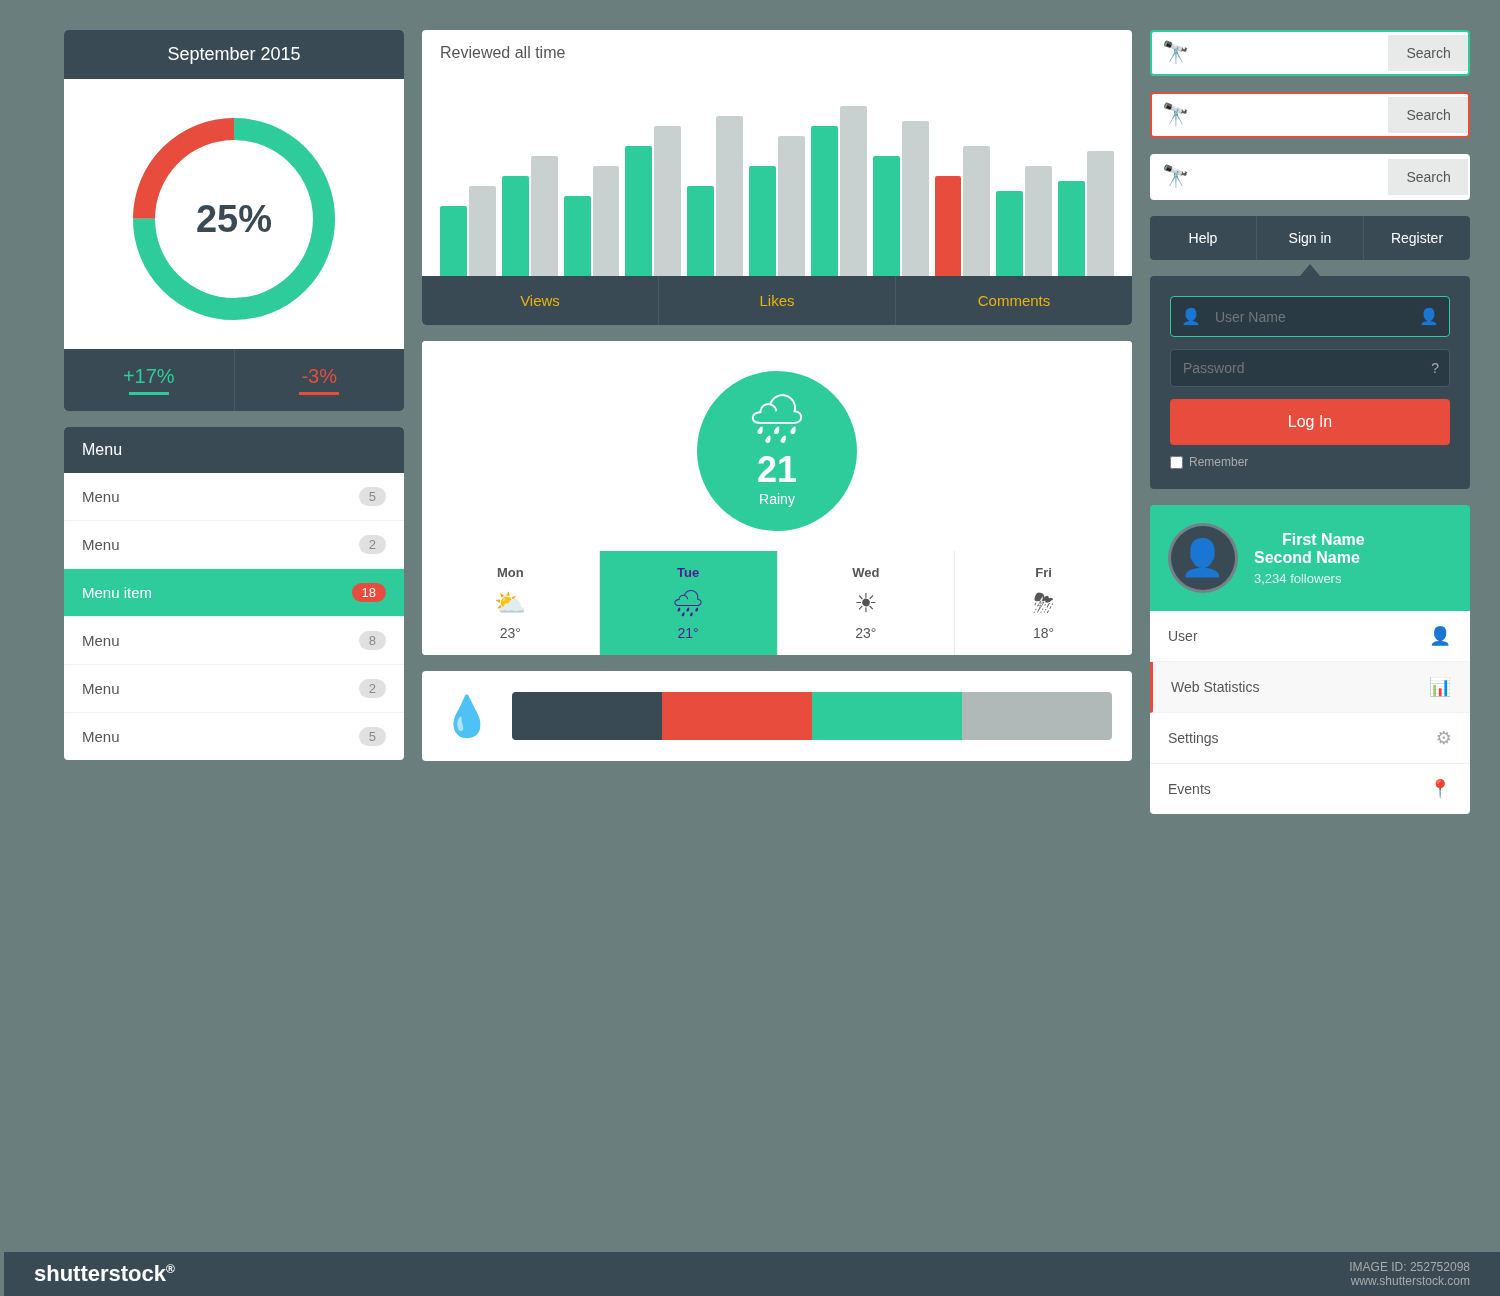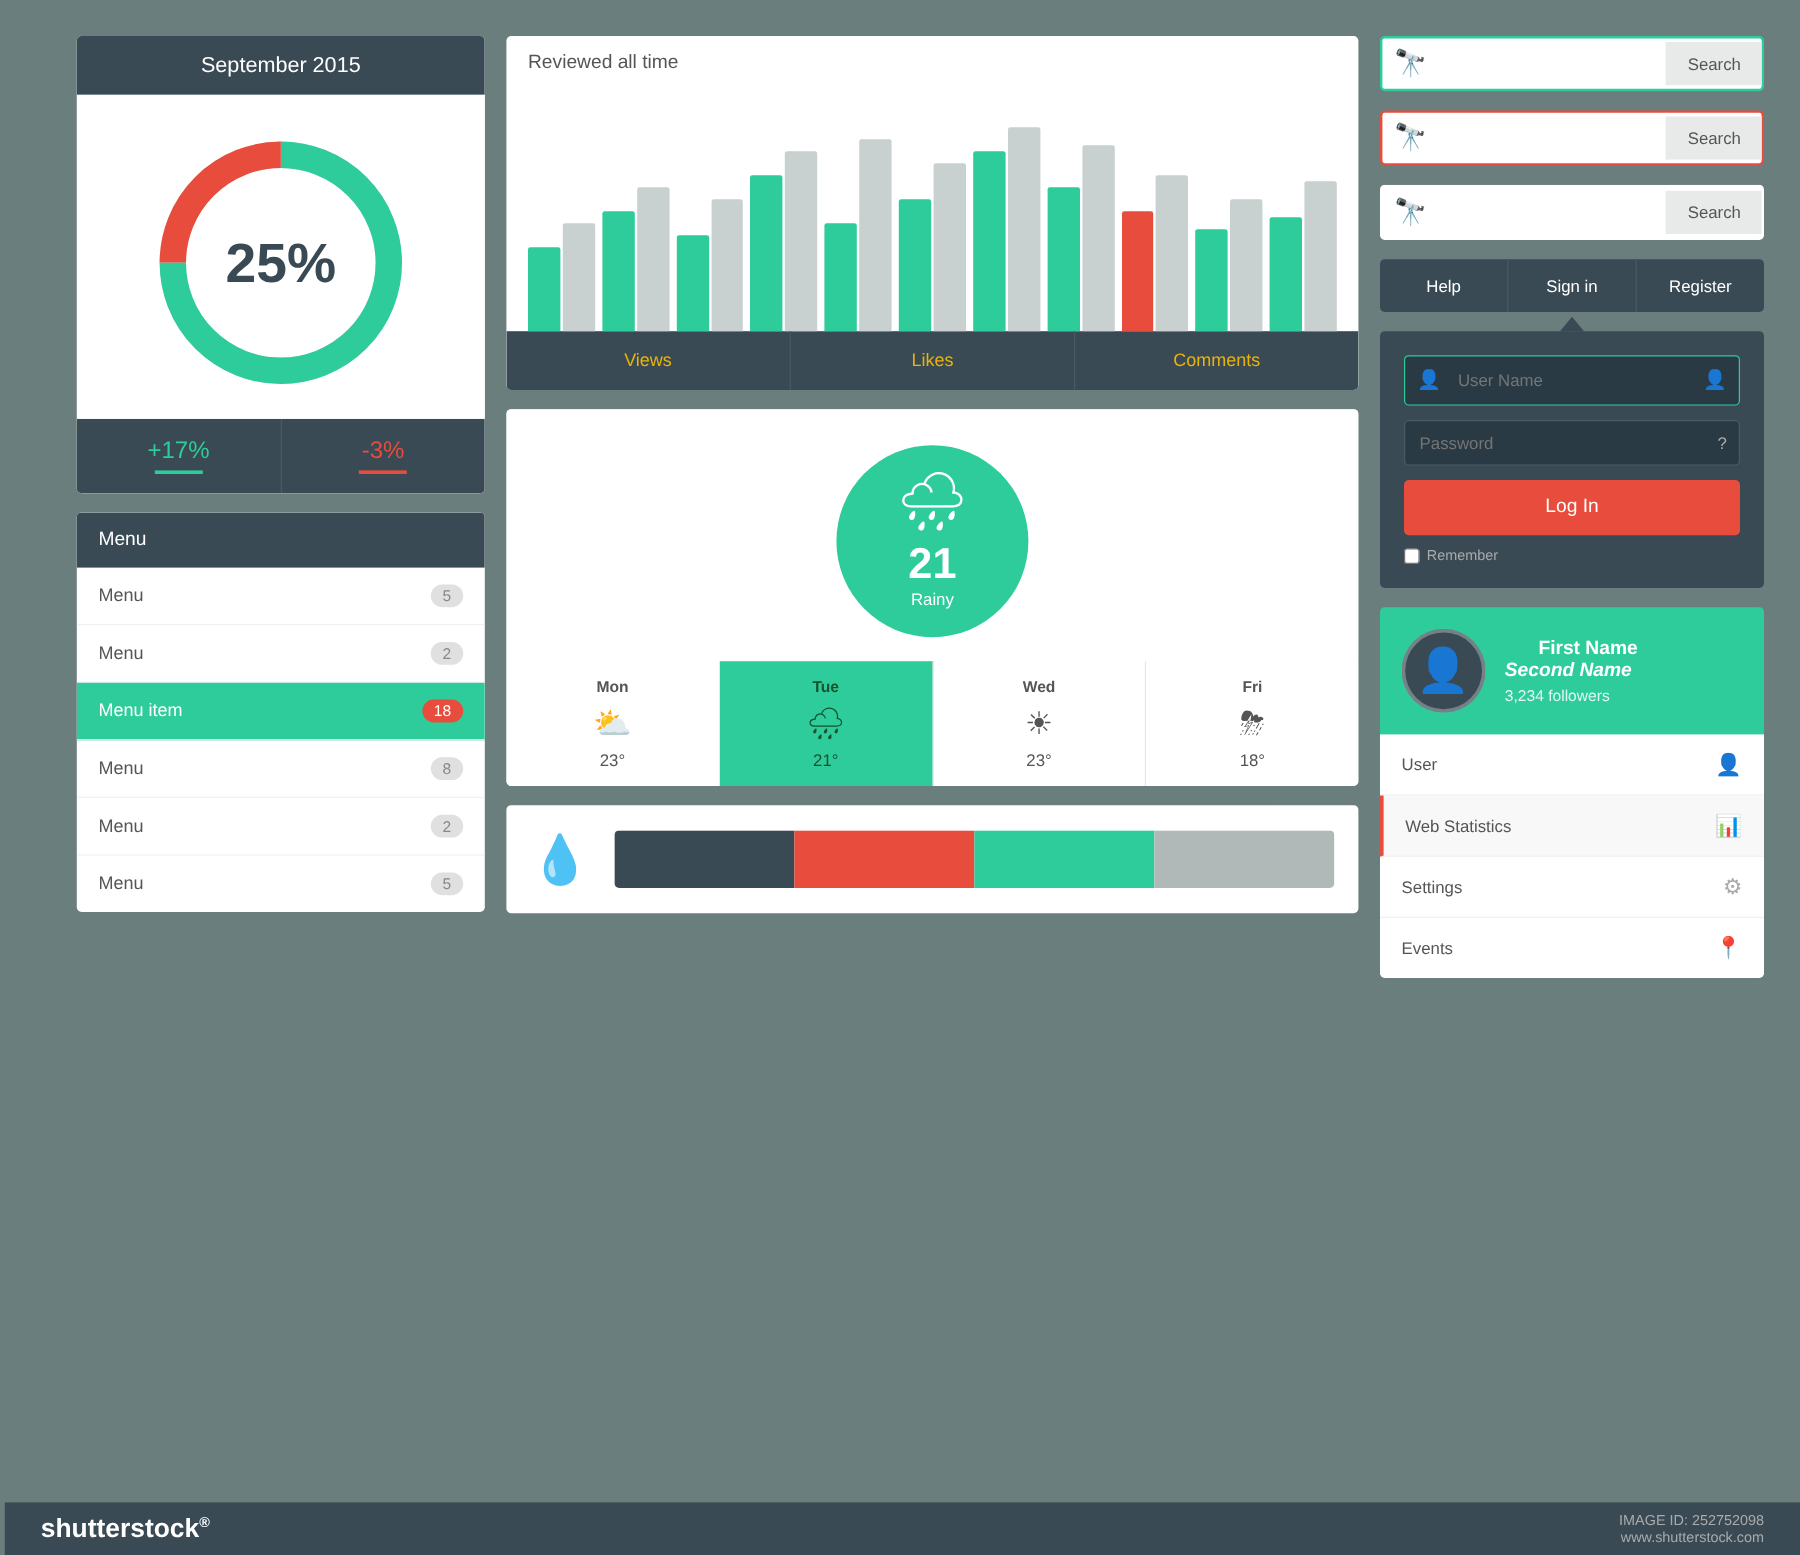--- a/index.html
+++ b/index.html
@@ -49,21 +49,21 @@
       align-items: center;
       padding: 30px 0 20px 0;
       position: relative;
     }
     .donut-svg {
       width: 220px;
       height: 220px;
     }
     .donut-label {
       position: absolute;
-      font-size: 46px;
+      font-size: 38px;
       font-weight: bold;
       color: #3a4a54;
       text-align: center;
     }
     .stats-row {
       background: #3a4a54;
       display: flex;
     }
     .stat-item {
       flex: 1;
@@ -209,21 +209,21 @@
       flex: 1;
       display: flex;
       flex-direction: column;
       align-items: center;
       padding: 14px 0;
       background: white;
       border-right: 1px solid #e8e8e8;
       color: #555;
     }
     .weather-day:last-child { border-right: none; }
-    .weather-day.active { background: #2ecc9a; color: #14532d; }
+    .weather-day.active { background: #2ecc9a; color: #4c1d95; }
     .day-name { font-size: 13px; font-weight: bold; margin-bottom: 8px; }
     .day-icon { font-size: 26px; margin-bottom: 6px; }
     .day-temp { font-size: 14px; }
 
     
     .palette-card {
       background: white;
       border-radius: 4px;
       padding: 20px;
       display: flex;
@@ -386,21 +386,21 @@
       display: flex;
       align-items: center;
       justify-content: center;
       font-size: 36px;
       color: #aaa;
       flex-shrink: 0;
       border: 3px solid rgba(255,255,255,0.3);
     }
     .profile-info { color: white; }
     .profile-name { font-size: 16px; font-weight: bold; margin-left: 28px; }
-    .profile-name2 { font-size: 16px; font-weight: bold; font-style: italic; }
+    .profile-name2 { font-size: 16px; font-weight: bold; }
     .profile-followers { font-size: 13px; opacity: 0.85; margin-top: 4px; }
 
     .profile-menu { background: white; }
     .profile-menu-item {
       display: flex;
       align-items: center;
       justify-content: space-between;
       padding: 14px 18px;
       border-bottom: 1px solid #f0f0f0;
       font-size: 14px;

